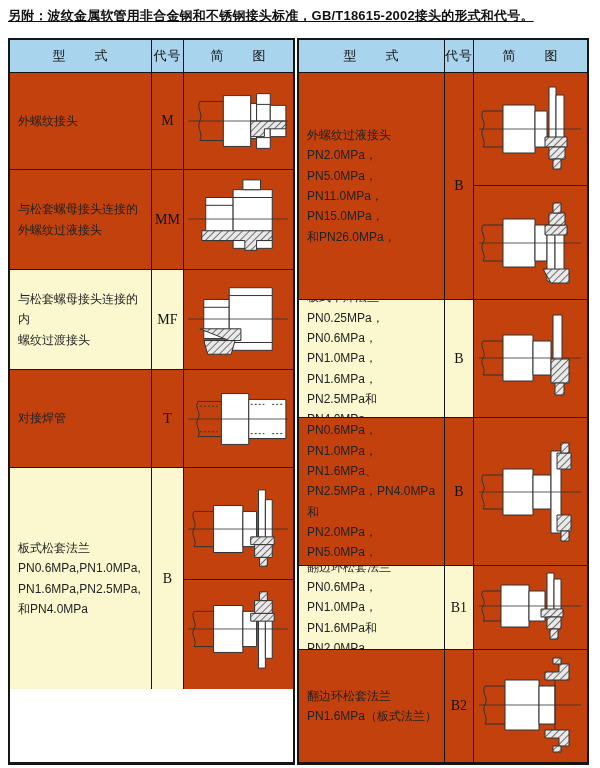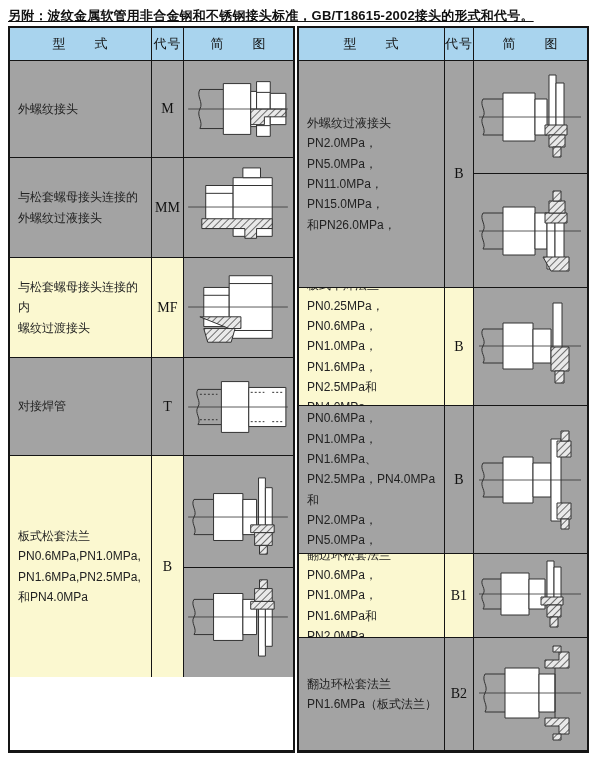--- a/index.html
+++ b/index.html
@@ -7,33 +7,33 @@
     width:600px;height:768px;position:relative;background:#fff;
     font-family:"Liberation Sans","DejaVu Sans",sans-serif;color:#1a1a1a;
     overflow:hidden;
   }
   .title{
     position:absolute;top:7px;left:8px;width:586px;
     font-size:13px;font-weight:bold;letter-spacing:0.2px;color:#111;
     white-space:nowrap;
     text-decoration:underline;
   }
-  .tables{position:absolute;top:26px;left:8px;display:flex;gap:2px;}
+  .tables{position:absolute;top:38px;left:8px;display:flex;gap:2px;}
   .tbl{
     border:2px solid #151515;border-bottom-width:3px;background:#fff;
     box-sizing:border-box;
   }
   .tbl.left{width:287px;}
   .tbl.right{width:292px;}
   .row{display:flex;border-top:1px solid #151515;box-sizing:border-box;}
   .row:first-child{border-top:0;}
   .cell{
     border-left:1px solid #151515;box-sizing:border-box;
     display:flex;align-items:center;justify-content:center;
-    overflow:hidden;background:#a3a3a3;
+    overflow:hidden;background:#c2410c;
   }
   .cell:first-child{border-left:0;}
   .hdr .cell{
     background:#a9d4ee;font-size:13px;color:#111;
     white-space:pre;letter-spacing:1px;
   }
   .type{
     justify-content:flex-start;padding:4px 4px 4px 8px;
     font-size:12px;line-height:1.7;white-space:pre-line;color:#222;
   }

